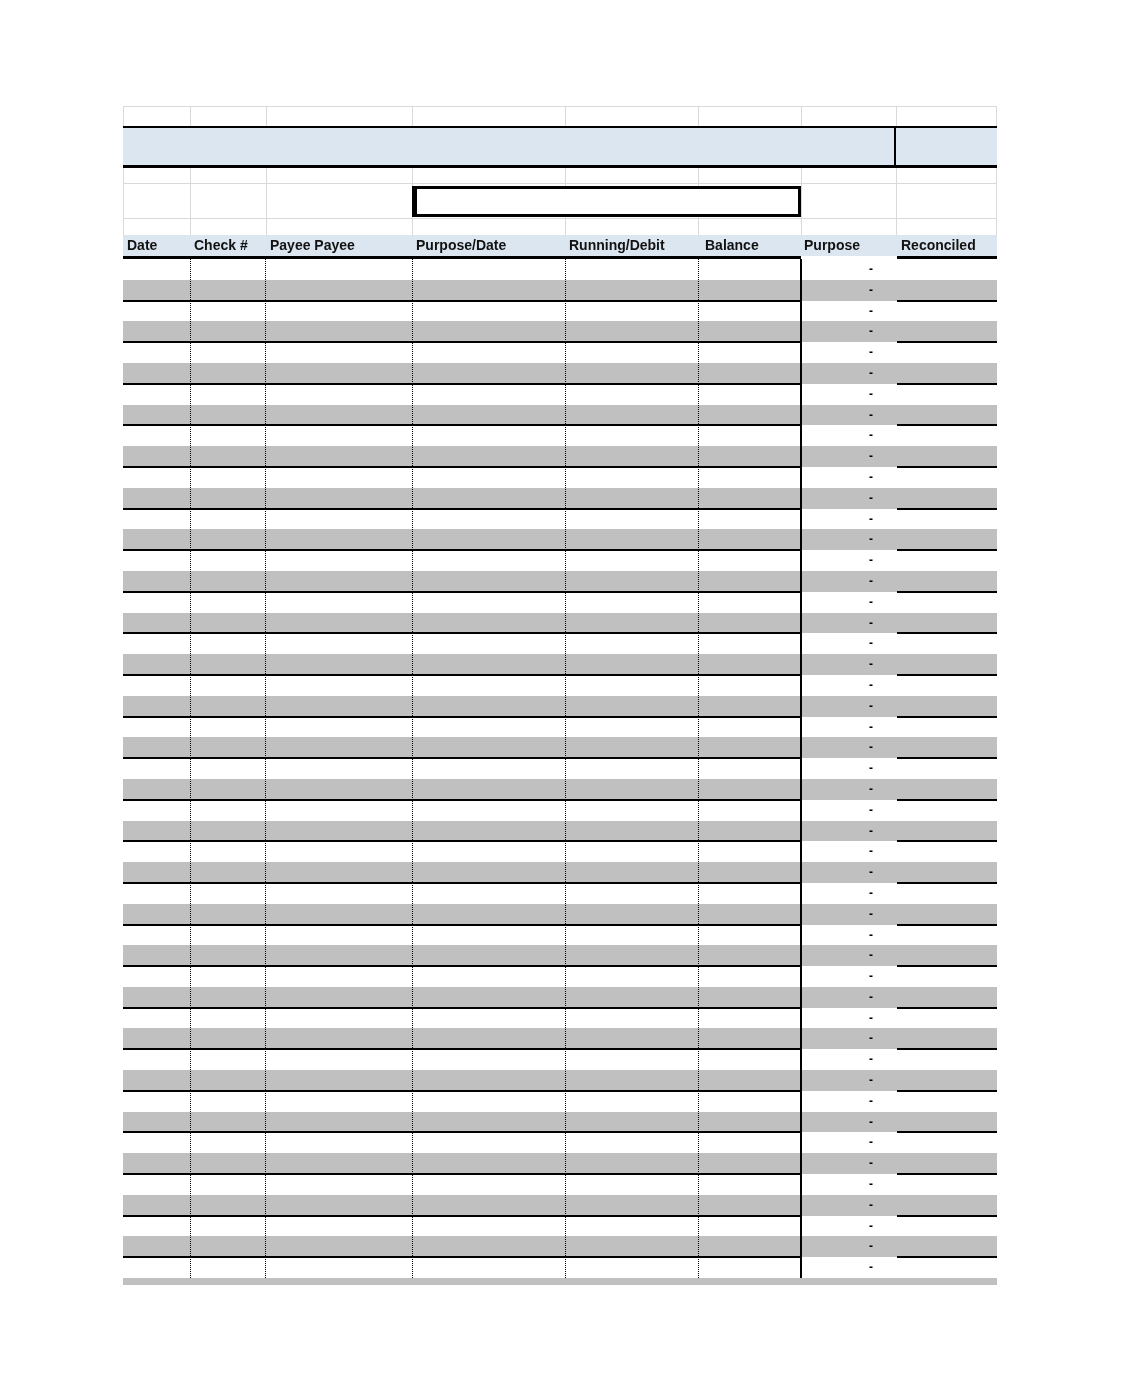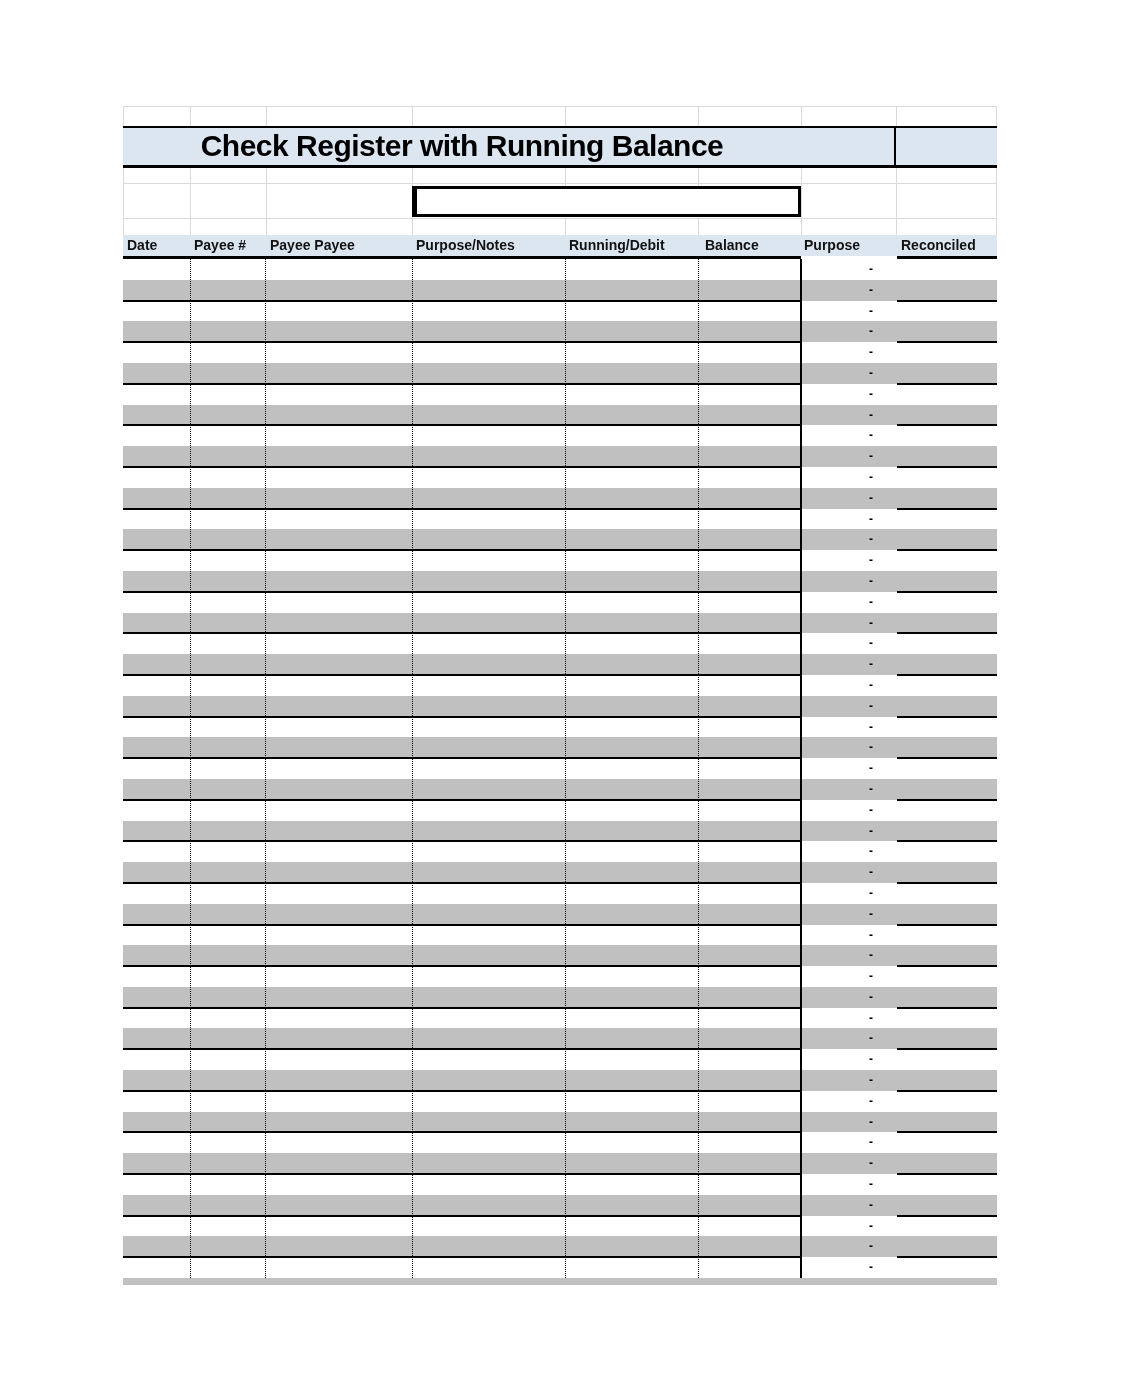--- a/index.html
+++ b/index.html
@@ -98,37 +98,36 @@
 </style>
 </head>
 <body>
 
 <div class="page">
   <div class="sheet">
 
     <div class="faint zoneA"></div>
 
     <div class="titlebar">
-      <div class="title-text">Check Register with Running Balance</div>
       <div class="title-div"></div>
     </div>
 
     <div class="faint zoneB"></div>
     <div class="faint zoneC"></div>
     <div class="faint zoneD"></div>
 
     <div class="ob-box">
       <div class="ob-value"></div>
     </div>
 
     <div class="colhdr">
       <span class="h0">Date</span>
-      <span class="h1">Payee #</span>
+      <span class="h1">Check #</span>
       <span class="h2">Payee Payee</span>
-      <span class="h3">Purpose/Notes</span>
+      <span class="h3">Purpose/Date</span>
       <span class="h4">Running/Debit</span>
       <span class="h5">Balance</span>
       <span class="h6">Purpose</span>
       <span class="h7">Reconciled</span>
     </div>
     <div class="hdr-border hb-left"></div>
     <div class="hdr-border hb-right"></div>
 
     <div class="tbody" id="tbody">
         <div class="trow">

